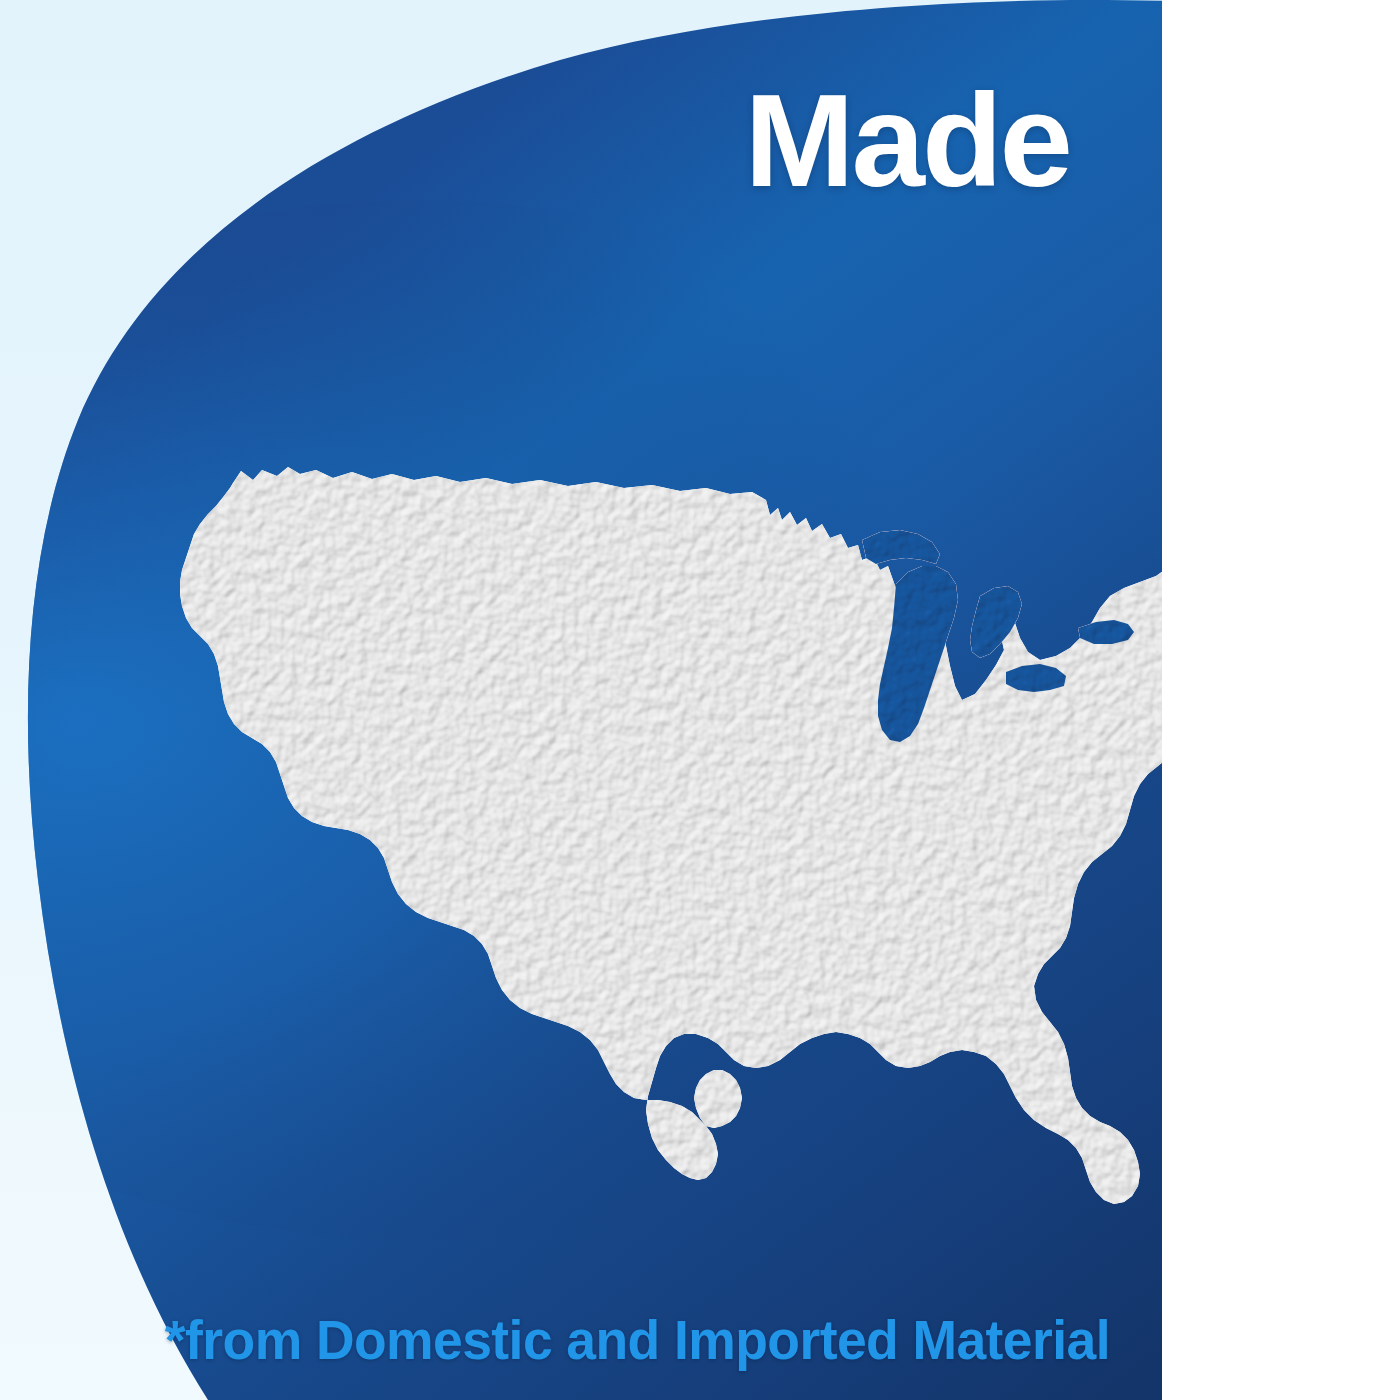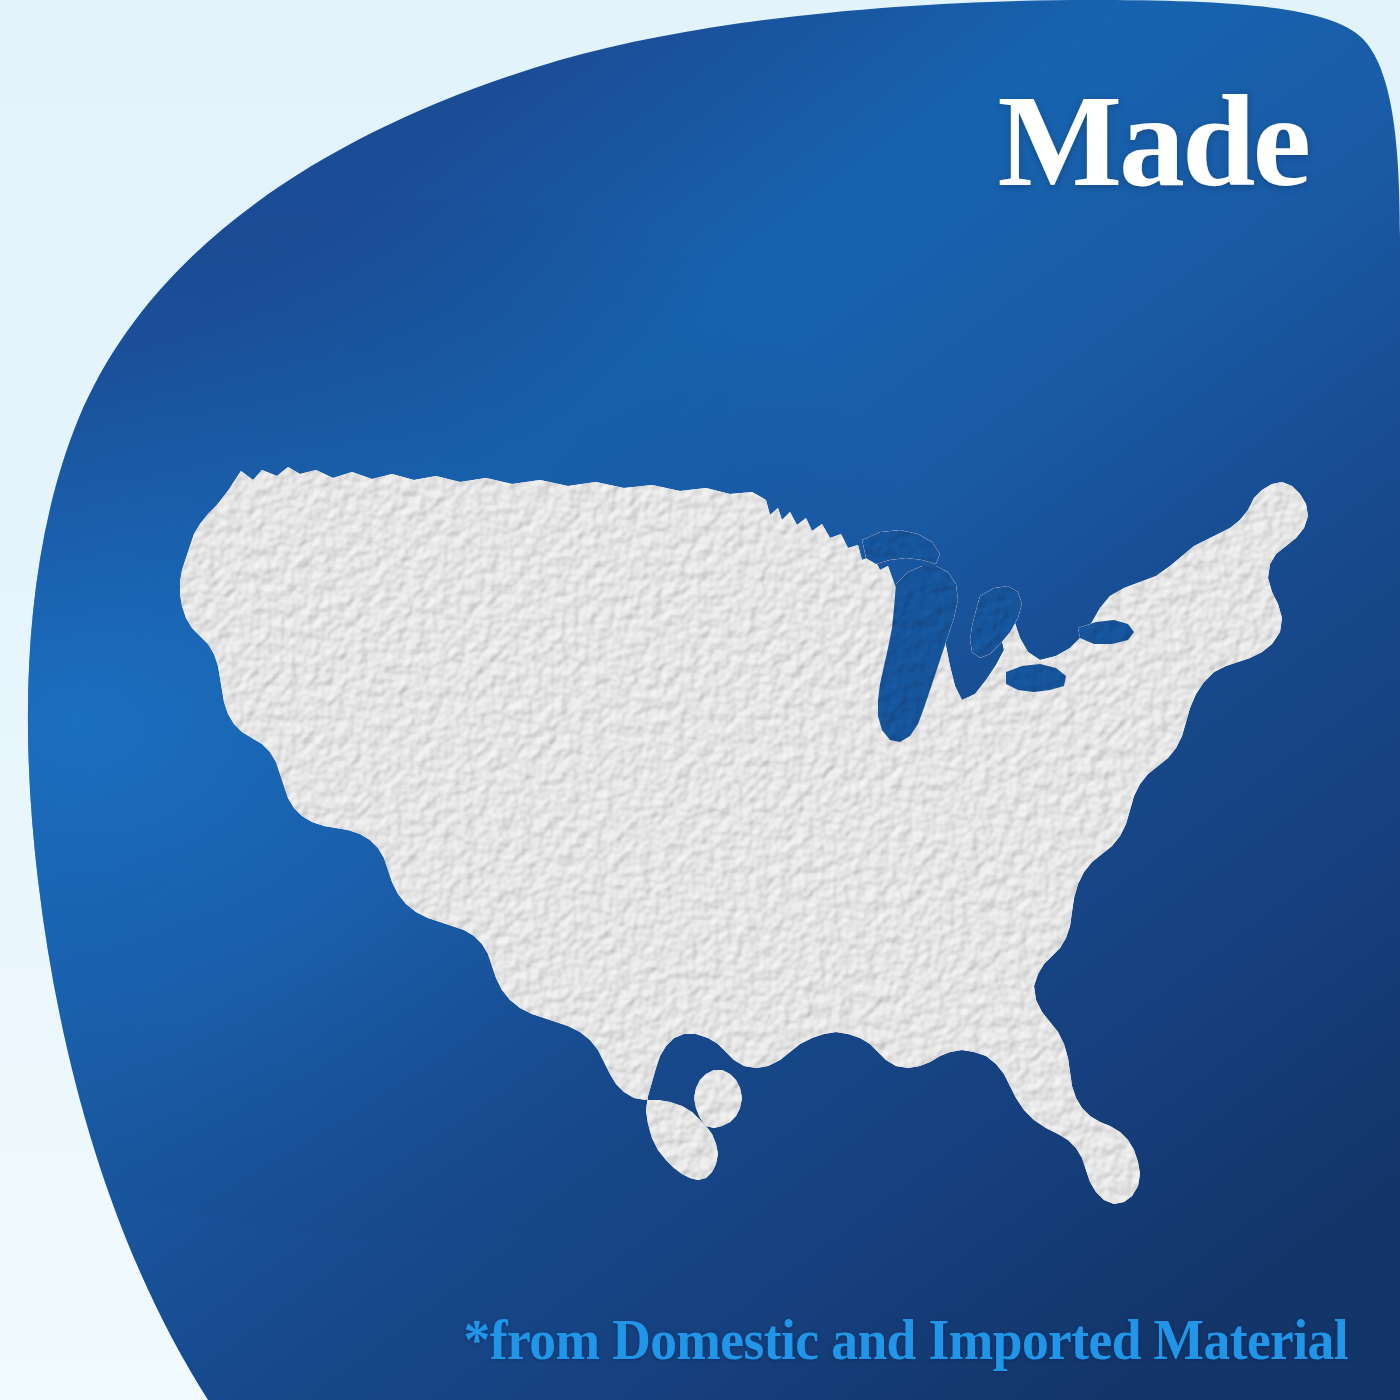--- a/index.html
+++ b/index.html
@@ -2,24 +2,24 @@
 <html><head>
 <meta charset="utf-8">
 <style>
   html, body {
     margin: 0;
     padding: 0;
     background: #ffffff;
   }
   #stage {
     position: relative;
-    width: 1400px;
+    width: 1162px;
     height: 1400px;
     overflow: hidden;
-    font-family: Liberation Serif, serif;
+    font-family: Liberation Sans, sans-serif;
     background: #E4F4FC;
   }
   
   .backdrop {
     position: absolute;
     inset: 0;
     background:
       linear-gradient(180deg, #E2F3FC 0%, #E6F5FD 45%, #EDF8FD 78%, #F1FAFE 100%);
   }
 

